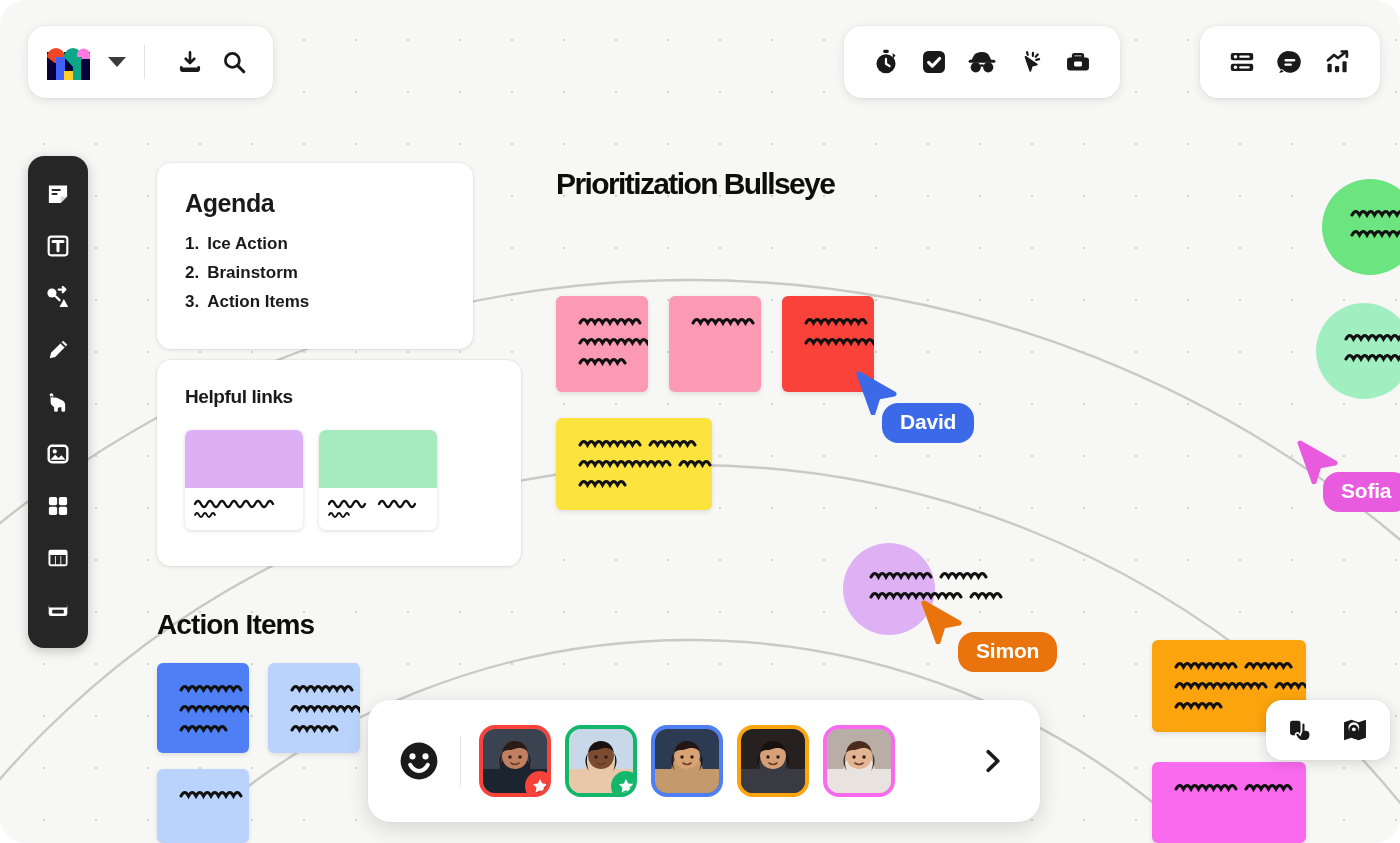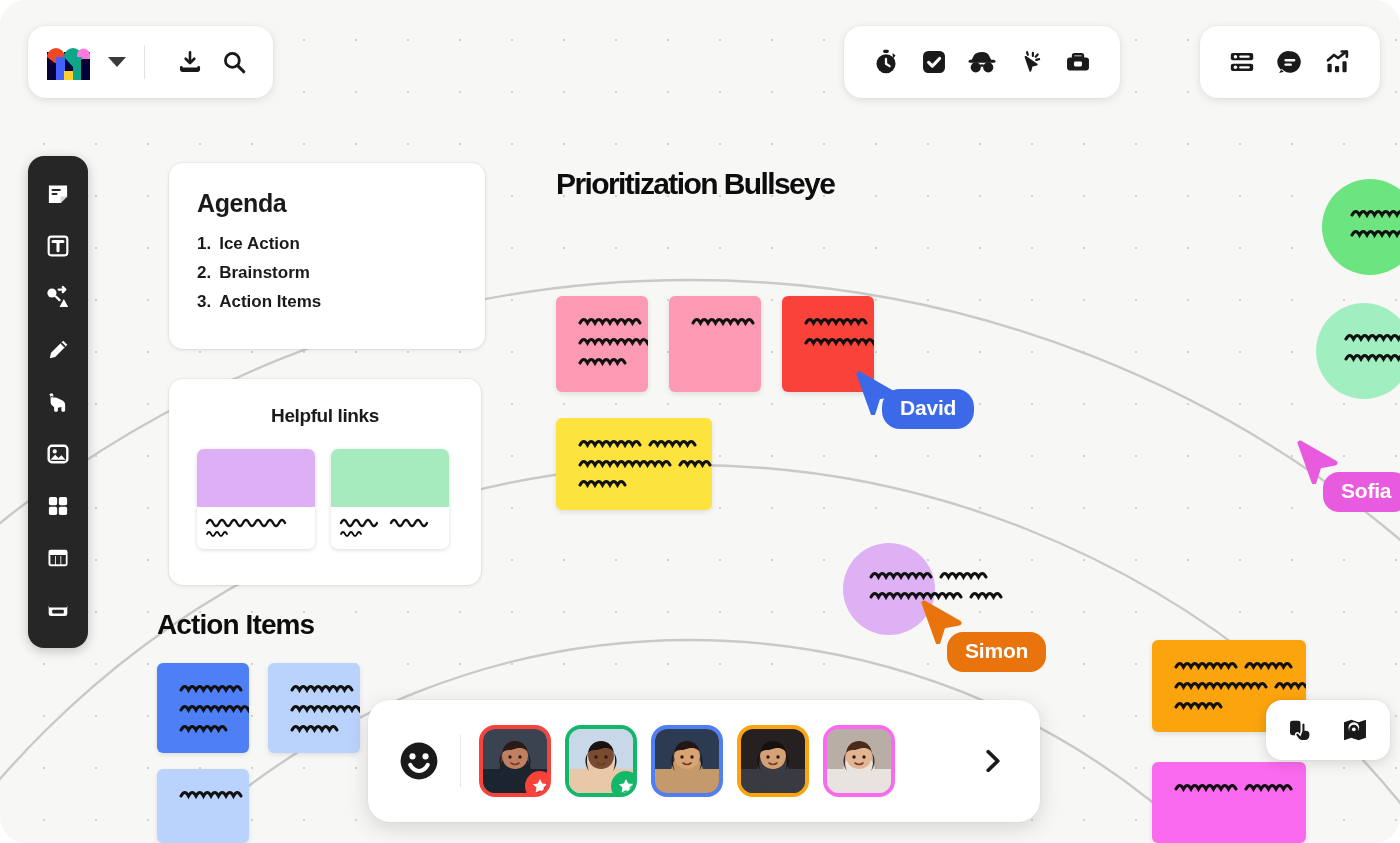--- a/index.html
+++ b/index.html
@@ -71,24 +71,23 @@
     box-shadow: 0 3px 12px rgba(0,0,0,.22);
     z-index: 35;
   }
   .lt-btn { width: 44px; height: 52px; display:flex; align-items:center;
             justify-content:center; cursor:pointer; border-radius: 10px; }
 
   
   .card {
     position: absolute; background: #fff; border-radius: 14px;
     box-shadow: 0 1px 4px rgba(0,0,0,.10), 0 0 0 1px rgba(0,0,0,.03);
-    margin-left: 12px;
   }
   #card-agenda { left: 157px; top: 163px; width: 316px; height: 186px; padding: 26px 28px; }
-  #card-links  { left: 157px; top: 379px; width: 312px; height: 206px; padding: 26px 28px; text-align: center; }
+  #card-links  { left: 157px; top: 360px; width: 364px; height: 206px; padding: 26px 28px; }
 
   .card-title { font-size: 25px; font-weight: 700; color: #1a1a1a; letter-spacing: -.4px; }
   .card-title.sm { font-size: 19px; font-weight: 600; }
   .agenda-list { margin-top: 16px; list-style: none; }
   .agenda-list li {
     font-size: 17px; font-weight: 600; color: #1a1a1a;
     margin-bottom: 9px; display: flex; gap: 8px;
   }
   .agenda-num { color: #1a1a1a; }
 
@@ -471,27 +470,27 @@
             <path d="M110 33 q3.75 -7 7.5 0 q3.75 -7 7.5 0 q3.75 -7 7.5 0 q3.75 -7 7.5 0" stroke="#111" stroke-width="3.1" fill="none" stroke-linecap="round"></path>
           </svg></span>
       </div>
     </div>
 
   <div id="cursors-layer">
       <div class="cursor" style="left: 856px; top: 371px; width: 0px; height: 0px;">
         <svg class="arrow" width="42" height="44" viewBox="0 0 42 44">
        <path d="M3 3 L38 23 L22 26 L17 42 Z" fill="#3B69E8" stroke="#3B69E8" stroke-width="5" stroke-linejoin="round"></path>
      </svg>
-     <div class="tag" style="left:26px;top:18px;background:#3B69E8;border-radius:18px;">David</div>
+     <div class="tag" style="left:26px;top:32px;background:#3B69E8;">David</div>
       </div>
       <div class="cursor" style="left: 921px; top: 600px; width: 0px; height: 0px;">
         <svg class="arrow" width="42" height="44" viewBox="0 0 42 44">
        <path d="M3 3 L38 23 L22 26 L17 42 Z" fill="#E9730C" stroke="#E9730C" stroke-width="5" stroke-linejoin="round"></path>
      </svg>
-     <div class="tag" style="left:26px;top:32px;background:#E9730C;">Simon</div>
+     <div class="tag" style="left:37px;top:32px;background:#E9730C;">Simon</div>
       </div>
       <div class="cursor" style="left: 1297px; top: 440px; width: 0px; height: 0px;">
         <svg class="arrow" width="42" height="44" viewBox="0 0 42 44">
        <path d="M3 3 L38 23 L22 26 L17 42 Z" fill="#E95BDE" stroke="#E95BDE" stroke-width="5" stroke-linejoin="round"></path>
      </svg>
      <div class="tag" style="left:26px;top:32px;background:#E95BDE;">Sofia</div>
       </div>
     </div>
 
   <div class="avatarbar">

